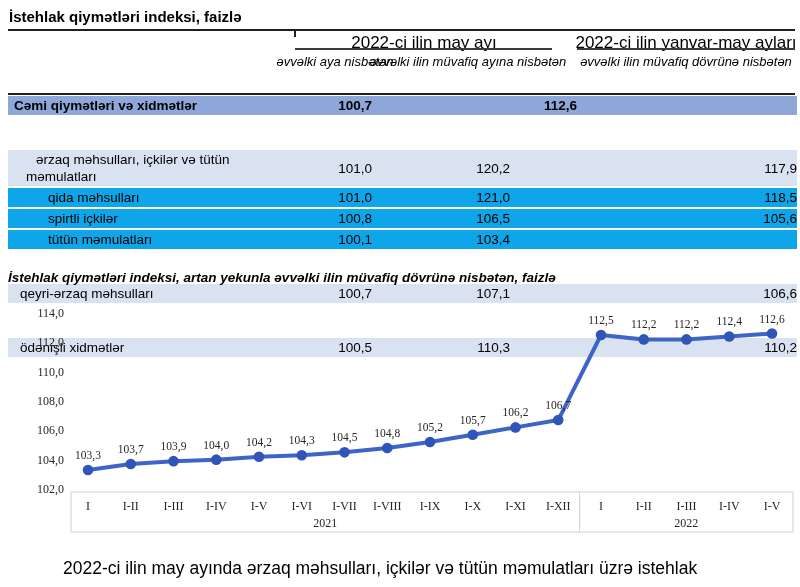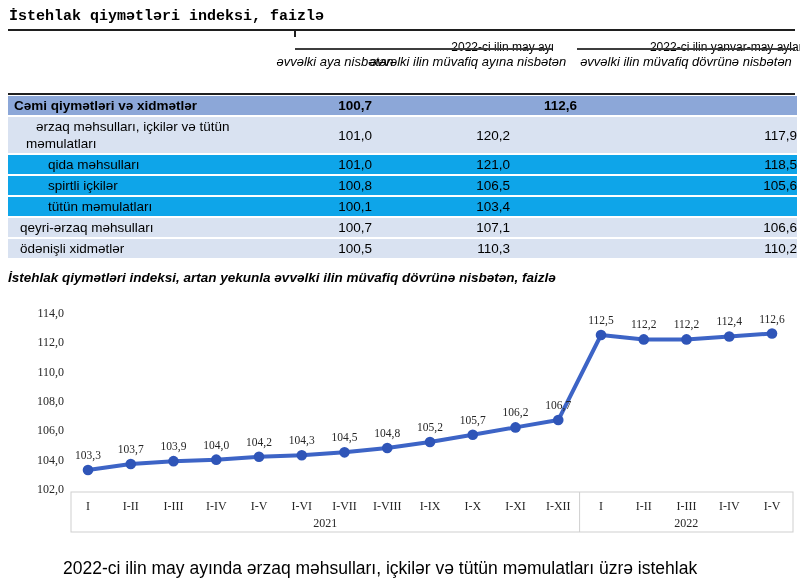--- a/index.html
+++ b/index.html
@@ -2,44 +2,44 @@
 <html><head>
 <meta charset="utf-8">
 <style>
   html,body{margin:0;padding:0;}
   body{
     width:800px;height:587px;position:relative;overflow:hidden;background:#ffffff;
     font-family:"Liberation Sans",sans-serif;color:#000;
   }
   .abs{position:absolute;}
   
-  .doc-title{left:9px;top:8px;font-size:15px;font-weight:bold;font-family:Liberation Mono, monospace;}
+  .doc-title{left:9px;top:8px;font-size:15px;font-weight:bold;}
   .chart-title{left:8px;top:270px;font-size:13.5px;font-weight:bold;font-style:italic;}
   
   .rule-top{left:8px;top:29px;width:787px;height:2px;background:#1f1f1f;}
   .rule-tick{left:294px;top:29px;width:2px;height:8px;background:#1f1f1f;}
   .rule-g1{left:295px;top:48px;width:257px;height:1.5px;background:#3d3d3d;}
   .rule-g2{left:577px;top:48px;width:218px;height:1.5px;background:#3d3d3d;}
   .rule-body{left:8px;top:93px;width:787px;height:2px;background:#1f1f1f;}
   
-  .ghdr{top:40px;font-size:12px;text-align:right;}
+  .ghdr{top:33px;font-size:17px;text-align:center;}
   .ghdr1{left:294px;width:260px;}
   .ghdr2{left:566px;width:240px;}
   .shdr{top:53px;font-size:13px;font-style:italic;text-align:center;line-height:17px;}
   .shdr1{left:245px;width:180px;}
   .shdr2{left:368px;width:200px;}
   .shdr3{left:576px;width:220px;}
   
   .tbody{left:8px;top:96px;width:789px;}
   .trow{display:grid;grid-template-columns:272px 92px 138px 1fr 220px;align-items:center;
         font-size:13.5px;line-height:17px;border-top:2px solid #fff;}
   .trow:first-child{border-top:none;}
   .trow .val{text-align:right;}
   .row-total{background:var(--row-blue);font-weight:bold;min-height:19px;}
-  .row-shaded{background:var(--row-light);min-height:17px;}
+  .row-shaded{background:var(--row-light);min-height:17px;margin-top:33px;}
   .row-plain{background:#0ea5e9;min-height:17px;}
   .lbl{padding-top:1px;padding-bottom:1px;}
   .ind0 .lbl{padding-left:6px;}
   .ind1 .lbl{padding-left:18px;text-indent:10px;}
   .ind2 .lbl{padding-left:40px;}
   .ind3 .lbl{padding-left:12px;}
   
   .chart-wrap{left:0;top:298px;width:800px;height:250px;}
   
   .footer-par{left:63px;top:557px;width:733px;font-size:17.5px;line-height:22px;}

